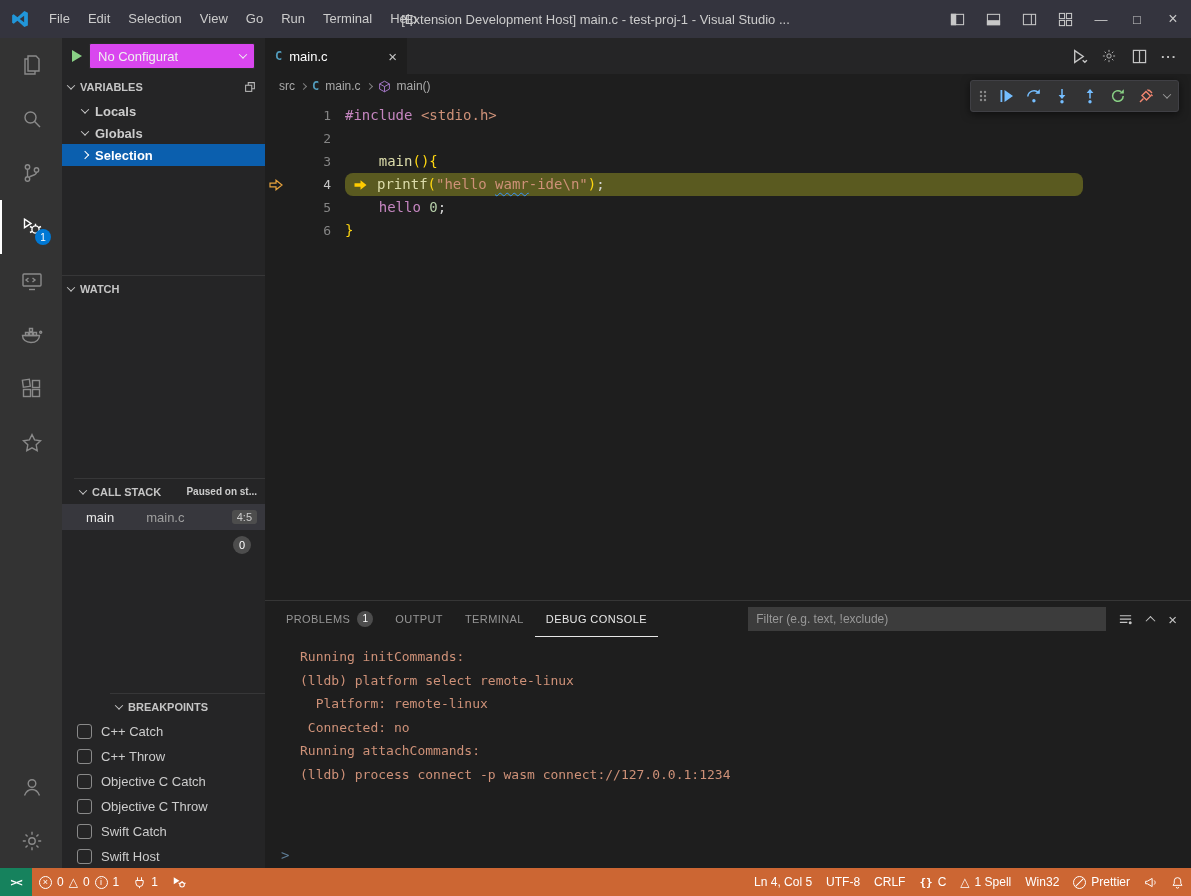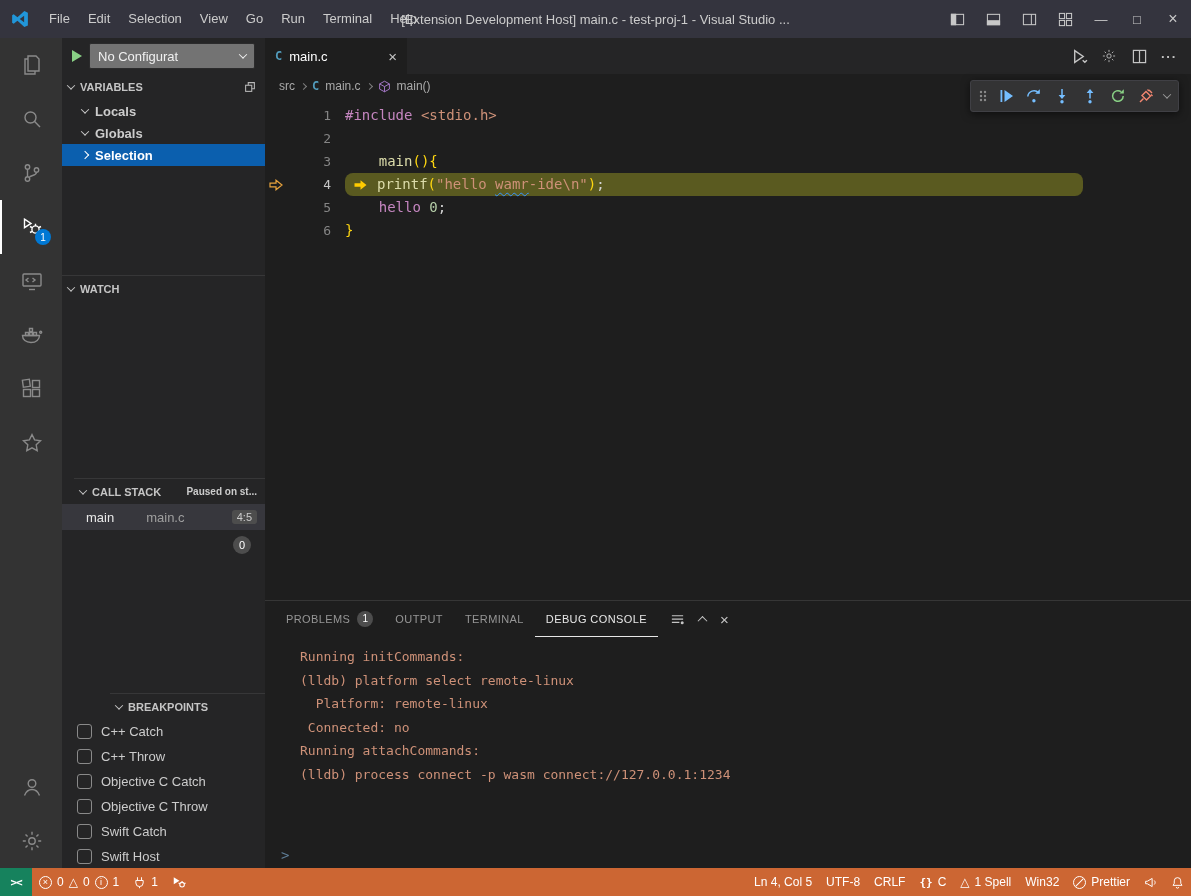--- a/index.html
+++ b/index.html
@@ -27,21 +27,21 @@
   .ab-item { height:54px; display:flex; align-items:center; justify-content:center; color:#8a8a8a; position:relative; border-left:2px solid transparent; }
   .ab-item.active { color:#ffffff; border-left:2px solid #ffffff; }
   .ab-item svg { stroke:currentColor; fill:none; stroke-width:1.4; }
   .ab-badge { position:absolute; right:11px; bottom:9px; min-width:16px; height:16px; border-radius:50%; background:var(--badge); color:#fff; font-size:10px; display:flex; align-items:center; justify-content:center; }
   .ab-spacer { flex:1; }
 
   
   .sidebar { width:203px; flex:none; background:#252526; display:flex; flex-direction:column; overflow:hidden; }
   .debug-config-row { height:36px; flex:none; display:flex; align-items:center; gap:7px; padding:0 10px; }
   .play-tri { width:0; height:0; border-left:10px solid #75beb0; border-left-color:#89d185; border-top:6px solid transparent; border-bottom:6px solid transparent; }
-  .config-dropdown { flex:1; height:26px; background:#737373; border:1px solid #2b2b2c; border-radius:2px; display:flex; align-items:center; padding:0 8px; color:#f0f0f0; font-size:13px; overflow:hidden; white-space:nowrap; }
+  .config-dropdown { flex:1; height:26px; background:#d946ef; border:1px solid #2b2b2c; border-radius:2px; display:flex; align-items:center; padding:0 8px; color:#f0f0f0; font-size:13px; overflow:hidden; white-space:nowrap; }
   .cvd { width:6px; height:6px; border-right:1.3px solid currentColor; border-bottom:1.3px solid currentColor; transform:rotate(45deg) translate(-1px,-1px); flex:none; }
   .cvr { width:6px; height:6px; border-right:1.3px solid currentColor; border-top:1.3px solid currentColor; transform:rotate(45deg); flex:none; }
   .section-header { height:26px; flex:none; display:flex; align-items:center; gap:6px; padding:0 8px 0 6px; font-size:11px; font-weight:bold; color:#c5c5c5; }
   .section-header .hdr-ico { margin-left:auto; color:#b8b8b8; display:flex; }
   .tree-row { height:22px; flex:none; display:flex; align-items:center; gap:7px; padding-left:20px; color:#cccccc; font-size:13px; }
   .tree-row.selected { background:var(--sel); color:#ffffff; }
   .spacer { flex:none; }
   .cs-status { margin-left:auto; font-size:10px; font-weight:bold; color:#cccccc; white-space:nowrap; }
   .frame-row { height:26px; flex:none; background:#37373d; display:flex; align-items:center; padding:0 8px 0 24px; color:#e8e8e8; font-size:13px; }
   .frame-file { color:#9f9f9f; margin-left:32px; }
@@ -485,20 +485,21 @@
               <div class="ptab">
                 <span>OUTPUT</span>
               </div>
               <div class="ptab">
                 <span>TERMINAL</span>
               </div>
               <div class="ptab active">
                 <span>DEBUG CONSOLE</span>
               </div>
             </div>
+          <input class="panel-filter" value="" placeholder="Filter (e.g. text, !exclude)" style="">
           <div class="panel-icons">
             <span class="pi">
                 <svg width="15" height="15" viewBox="0 0 16 16">
                   <path d="M2 4h12M2 7.5h12M2 11h8"></path>
                   <circle cx="13" cy="11.5" r="1.6" fill="#c5c5c5" stroke="none"></circle>
                 </svg>
               </span>
             <span class="pi">
                 <span class="cvu"></span>
               </span>

